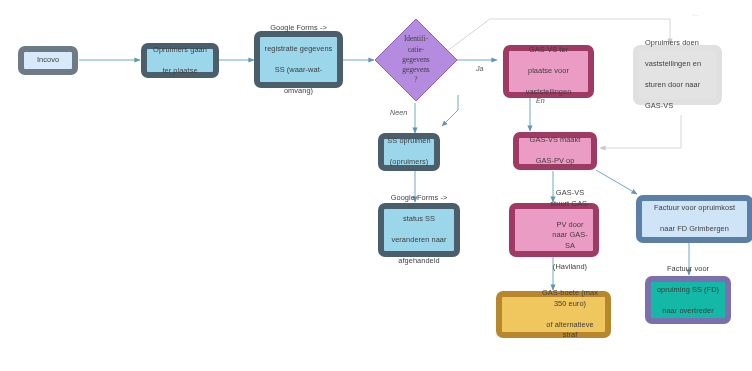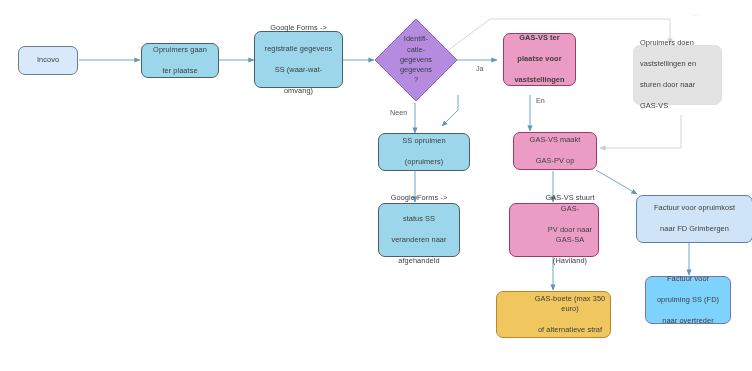--- a/index.html
+++ b/index.html
@@ -19,66 +19,68 @@
     position: absolute;
     box-sizing: border-box;
     display: flex;
     align-items: center;
     justify-content: center;
     text-align: center;
     font-size: 7.4px;
     line-height: 10.5px;
     color: #3d3d3d;
     border-radius: 7px;
-    border: 1px solid #d946ef;
+    border: 6px solid #d946ef;
     padding: 2px 3px;
     letter-spacing: 0.06px;
   }
   .node span { display: block; width: 100%; }
   .n-incovo   { background: #d7e9fa; border-color: #6d7b86; }
   .n-blue     { background: #9bd6ea; border-color: #4a5f6b; }
   .n-pink     { background: #eb9cc4; border-color: #9e3a63; }
   .n-gray     { background: #e3e3e3; border-color: #e0e0e0; text-align: left; justify-content: flex-start; }
   .n-gray span { text-align: left; }
   .n-orange   { background: #f0c75e; border-color: #b8862b; }
   .n-lightblue{ background: #cfe4f7; border-color: #5b7fa6; }
-  .n-lavender { background: #7dd3fc; border-color: #7b6fae; }
+  .n-lavender { background: #14b8a6; border-color: #7b6fae; align-items: flex-end; }
 
   .diamond {
     position: absolute;
     display: flex;
     align-items: center;
     justify-content: center;
   }
   .diamond .dshape {
     position: absolute;
     left: 0; top: 0;
     width: 100%; height: 100%;
   }
   .diamond .dlabel {
     position: relative;
     z-index: 2;
     font-size: 7.4px;
     line-height: 10.2px;
     color: #3d3d3d;
     text-align: center;
     width: 76%;
+    font-family: Liberation Serif, serif;
   }
 
   .edgelayer {
     position: absolute;
     left: 0; top: 0;
     width: 752px; height: 371px;
     pointer-events: none;
   }
   .elabel {
     position: absolute;
     font-size: 7.2px;
     color: #595959;
     white-space: nowrap;
+    font-style: italic;
   }
   .faint {
     position: absolute;
     font-size: 6px;
     color: #e9e9e9;
     white-space: nowrap;
   }
 </style>
 </head>
 <body>
@@ -144,38 +146,38 @@
     </svg>
     <span class="dlabel">
       <span>Identifi-</span><br>
       <span>catie-</span><br>
       <span>gegevens</span><br>
       <span>gegevens</span><br>
       <span>?</span>
     </span>
   </div>
 
-  <div class="node n-pink" style="left:503px; top:33px; width:73px; height:53px;font-weight:bold;">
+  <div class="node n-pink" style="left:503px; top:45px; width:91px; height:53px;">
     <span>
       <span>GAS-VS ter</span><br>
       <span>plaatse voor</span><br>
       <span>vaststellingen</span>
     </span>
   </div>
 
   <div class="node n-gray" style="left:633px; top:45px; width:89px; height:60px; padding-left:6px;">
     <span>
       <span>Opruimers doen</span><br>
       <span>vaststellingen en</span><br>
       <span>sturen door naar</span><br>
       <span>GAS-VS</span>
     </span>
   </div>
 
-  <div class="node n-blue" style="left:378px; top:133px; width:92px; height:38px;">
+  <div class="node n-blue" style="left:378px; top:133px; width:62px; height:38px;">
     <span>
       <span>SS opruimen</span><br>
       <span>(opruimers)</span>
     </span>
   </div>
 
   <div class="node n-pink" style="left:513px; top:132px; width:84px; height:38px;">
     <span>
       <span>GAS-VS maakt</span><br>
       <span>GAS-PV op</span>

